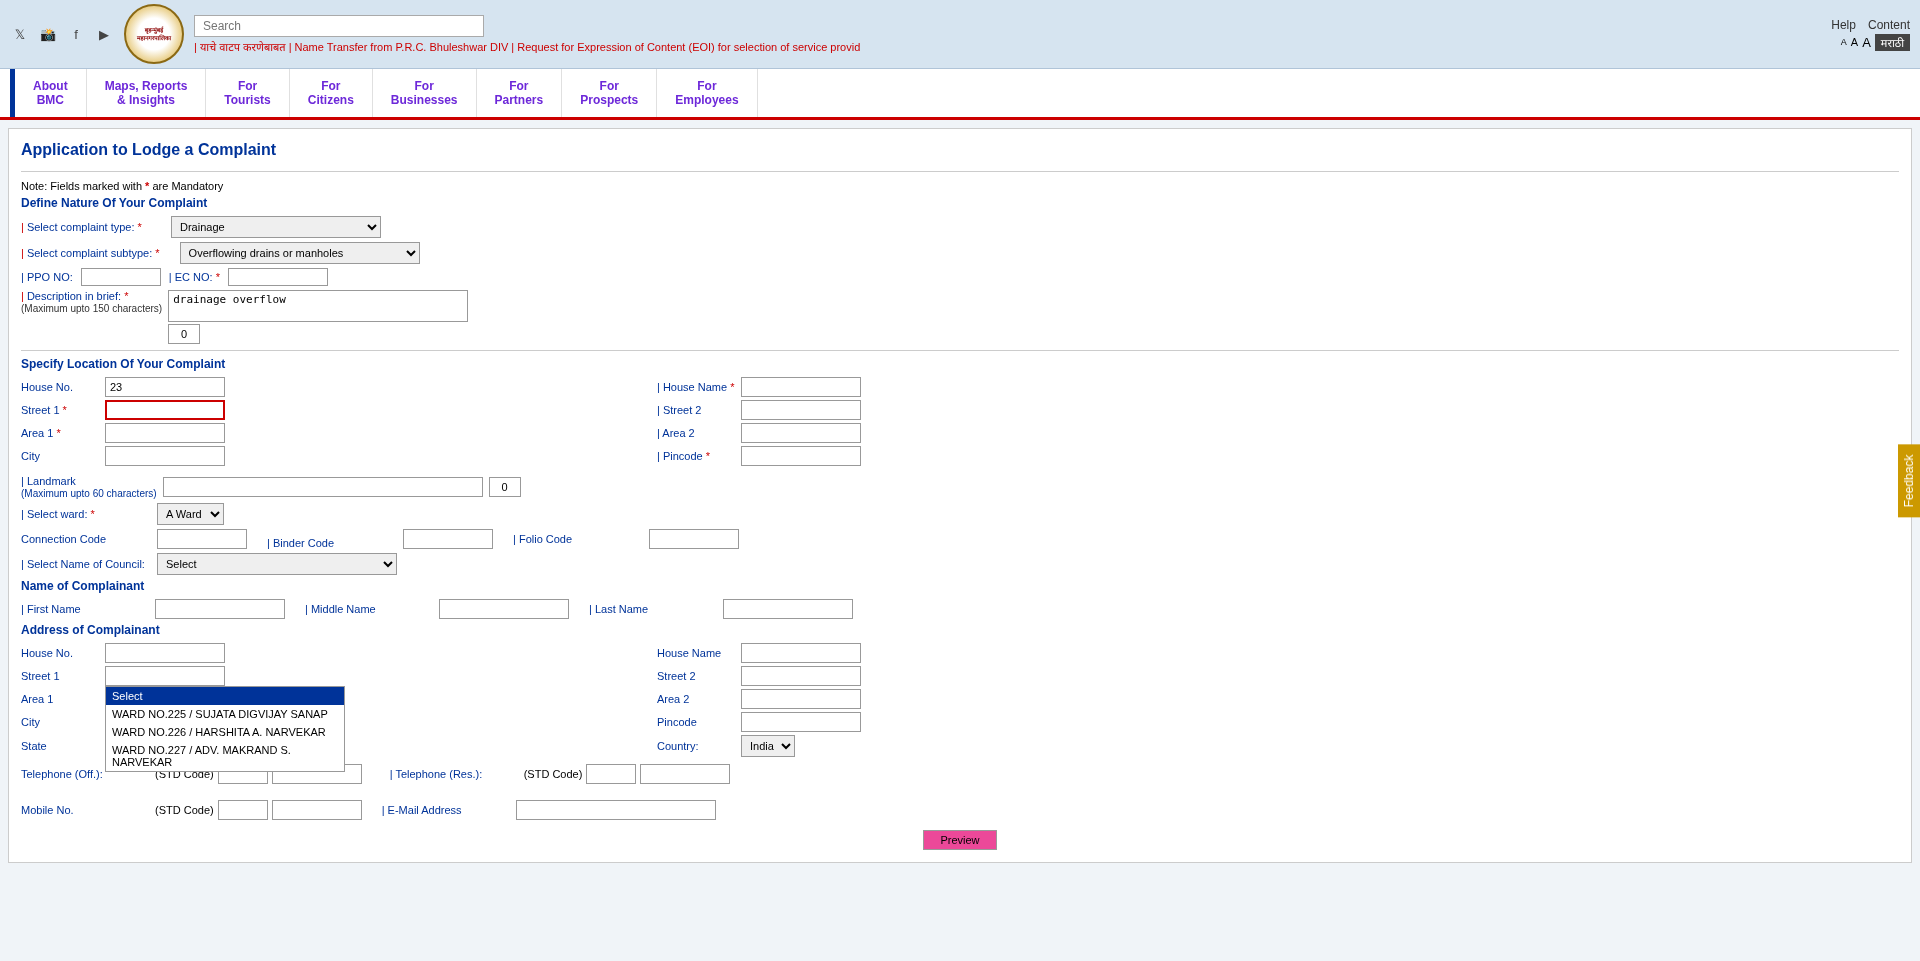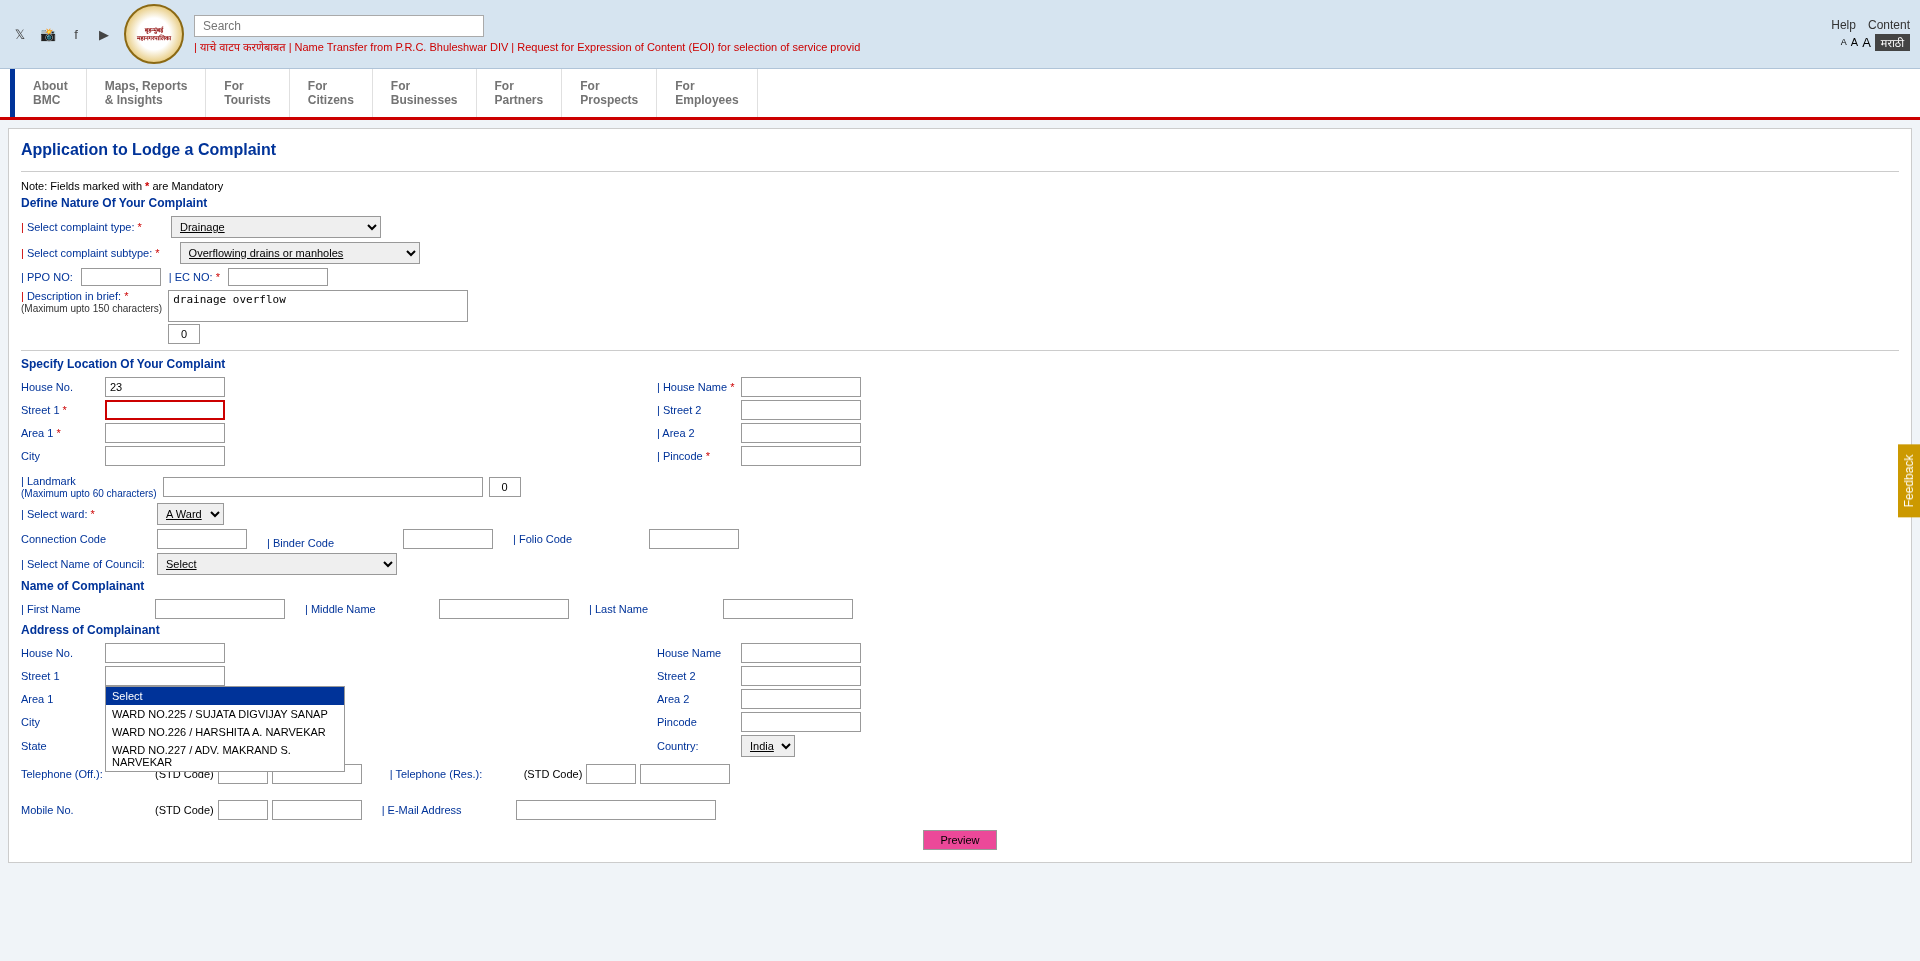--- a/index.html
+++ b/index.html
@@ -65,24 +65,24 @@
     
     .nav-bar {
       background: #fff;
       display: flex;
       align-items: stretch;
       border-bottom: 3px solid #cc0000;
       padding: 0 10px;
     }
     .nav-item {
       padding: 10px 18px;
-      text-align: left;
+      text-align: center;
       font-size: 12px;
       font-weight: bold;
-      color: #737373;
+      color: #6d28d9;
       cursor: pointer;
       border-right: 1px solid #e0e0e0;
       display: flex;
       align-items: center;
       white-space: nowrap;
       flex-direction: column;
     }
 
     
     .main-content {
@@ -111,21 +111,20 @@
       border: 1px solid #999;
       padding: 2px 4px;
       font-size: 11px;
       height: 20px;
     }
     .form-select {
       border: 1px solid #999;
       padding: 2px 4px;
       font-size: 11px;
       height: 22px;
-      text-decoration: underline;
     }
     .form-textarea {
       border: 1px solid #999;
       padding: 2px 4px;
       font-size: 11px;
       resize: none;
     }
     .location-row {
       display: flex;
       align-items: center;

